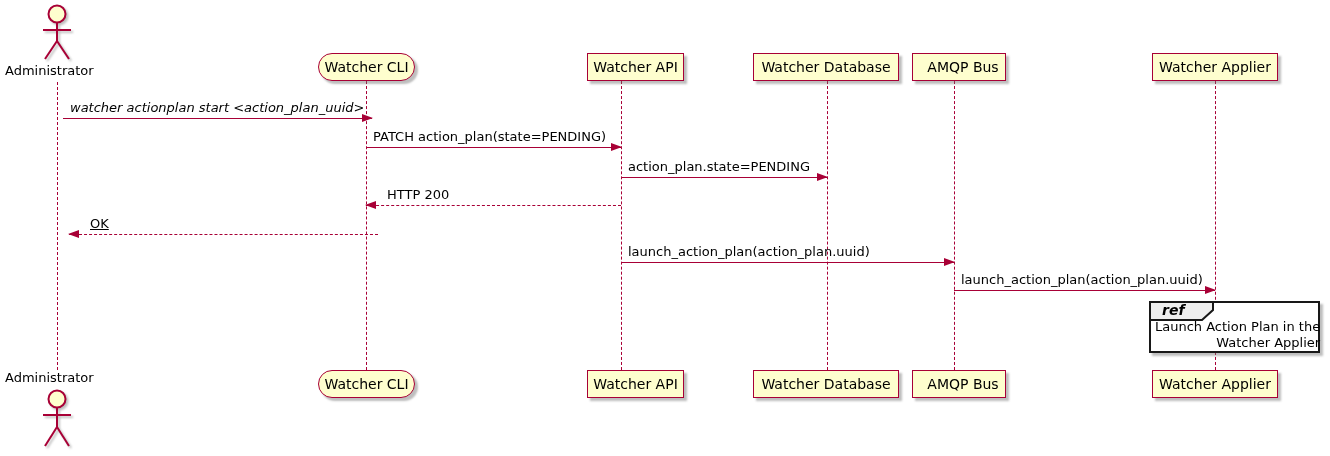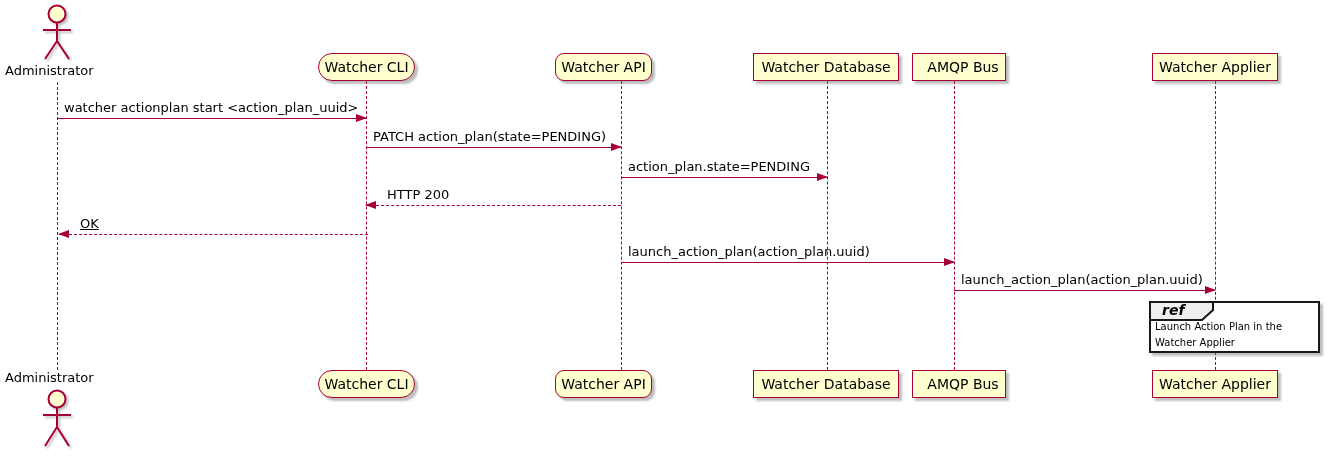--- a/index.html
+++ b/index.html
@@ -91,45 +91,46 @@
   .ref-tab-label {
     position: absolute;
     left: 11px; top: -1px;
     font-size: 14px;
     font-weight: bold;
     height: 17px; line-height: 17px; font-style: italic;
   }
   .ref-text {
     position: absolute;
     left: 4px; top: 16px;
-    font-size: 10px;
+    font-size: 13px;
     line-height: 16px;
     white-space: nowrap;
+    text-align: right;
   }
   
   .ll-adm     { left: 57px;   top: 82px; height: 288px; }
   .ll-cli     { left: 366px;  top: 81px; height: 289px; }
   .ll-api     { left: 621px;  top: 81px; height: 289px; }
   .ll-db      { left: 827px;  top: 81px; height: 289px; }
   .ll-amqp    { left: 954px;  top: 81px; height: 289px; }
   .ll-applier { left: 1215px; top: 81px; height: 289px; }
   
   .p-cli     { left: 318px;  width: 95px; border-radius: 14px;  }
-  .p-api     { left: 555px;  width: 95px; border-radius: 9px;  }
+  .p-api     { left: 587px;  width: 95px;  }
   .p-db      { left: 753px;  width: 144px; }
   .p-amqp    { left: 912px;  width: 84px; padding-left: 8px;  }
   .p-applier { left: 1152px; width: 124px; }
   .row-top    { top: 53px; }
   .row-bottom { top: 370px; }
   
-  .m1 { left: 57px;  width: 309px; top: 100px; }
+  .m1 { left: 63px;  width: 309px; top: 100px; font-style: italic; }
   .m2 { left: 366px; width: 255px; top: 129px; }
   .m3 { left: 621px; width: 206px; top: 159px; }
   .m4 { left: 366px; width: 255px; top: 187px; }
-  .m5 { left: 59px;  width: 309px; top: 216px; text-decoration: underline; }
+  .m5 { left: 69px;  width: 309px; top: 216px; text-decoration: underline; }
   .m6 { left: 621px; width: 333px; top: 244px; }
   .m7 { left: 954px; width: 261px; top: 272px; }
 </style>
 </head>
 <body>
 
 <div class="diagram">
 
   <div class="lifeline ll-adm"></div>
   <div class="lifeline ll-cli"></div>

